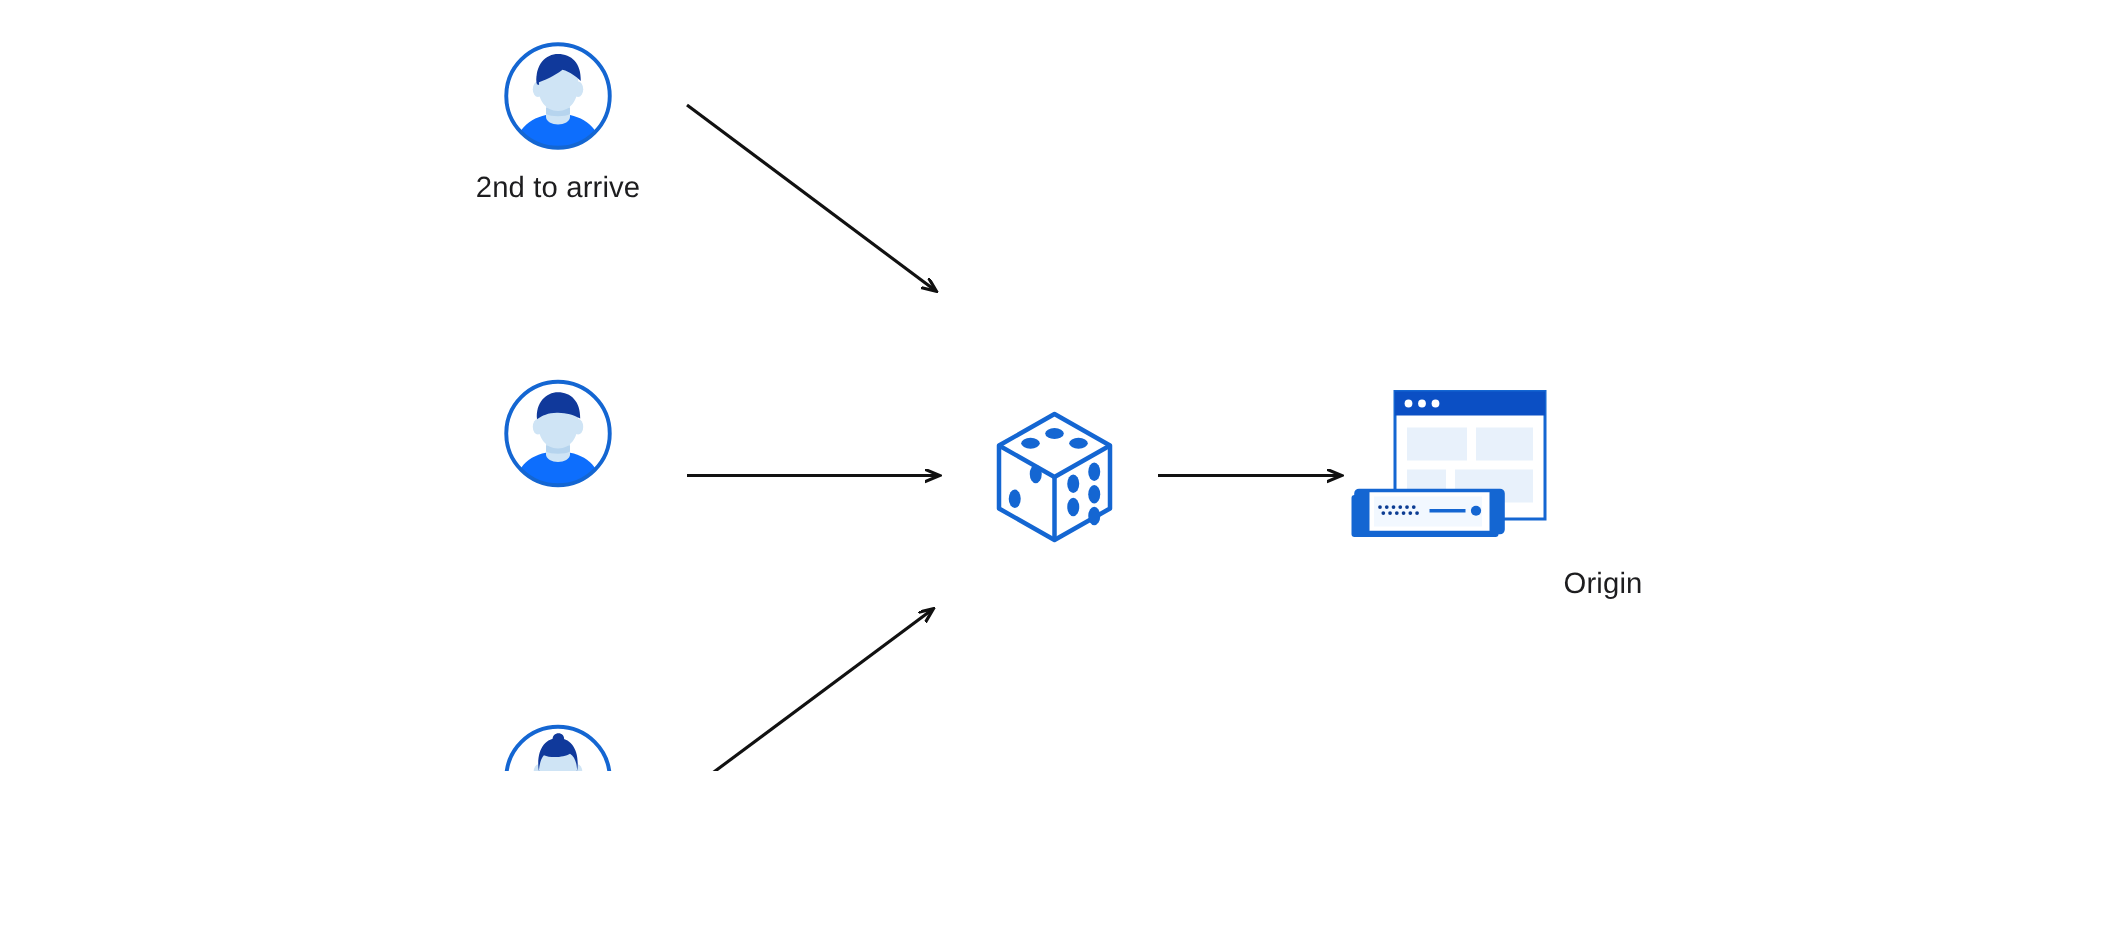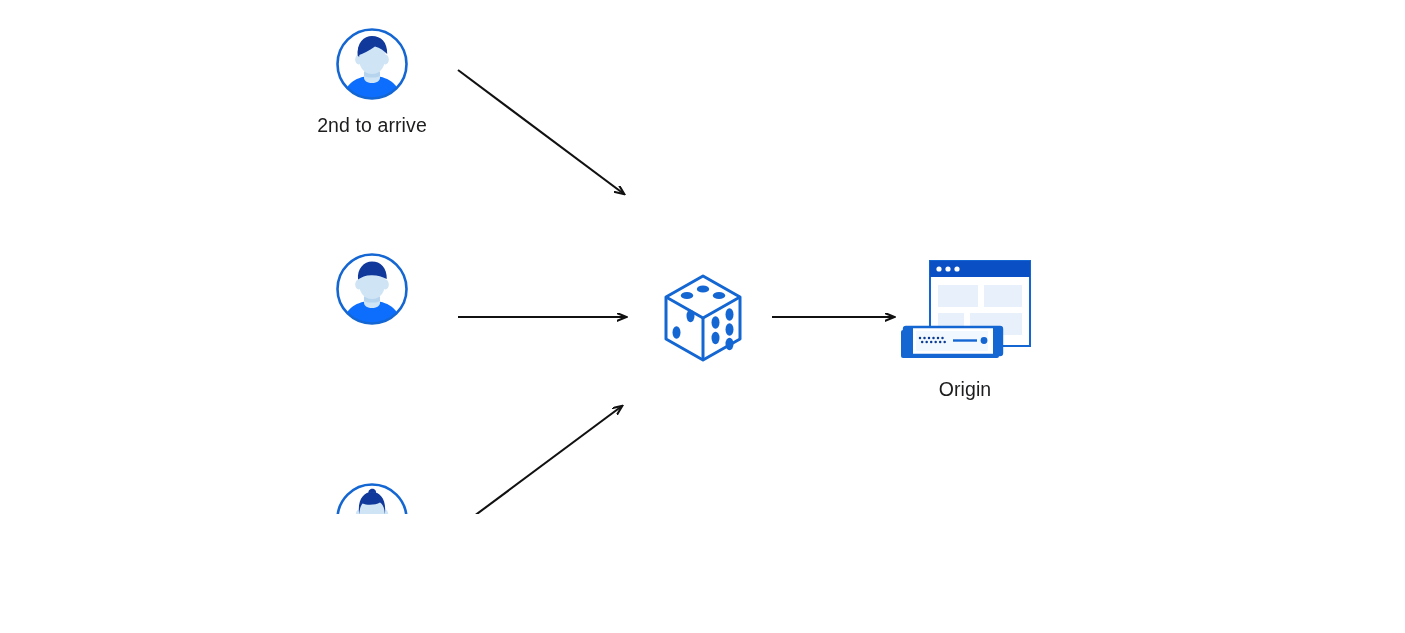--- a/index.html
+++ b/index.html
@@ -194,15 +194,15 @@
           <circle cx="36.2" cy="84" r="1.25"></circle>
             <circle cx="40.7" cy="84" r="1.25"></circle>
           <circle cx="45.2" cy="84" r="1.25"></circle>
             <circle cx="49.7" cy="84" r="1.25"></circle>
         </g>
         <line x1="58" y1="82.5" x2="82" y2="82.5" stroke="#1466d2" stroke-width="2.4"></line>
         <circle cx="89" cy="82.5" r="3.4" fill="#1466d2"></circle>
       </g>
     </svg>
   </div>
-  <div class="node-label" style="left:835px; top:378px;">Origin</div>
+  <div class="node-label" style="left:835px; top:378px;text-align:right;">Origin</div>
 
 </div>
 
 </body></html>

